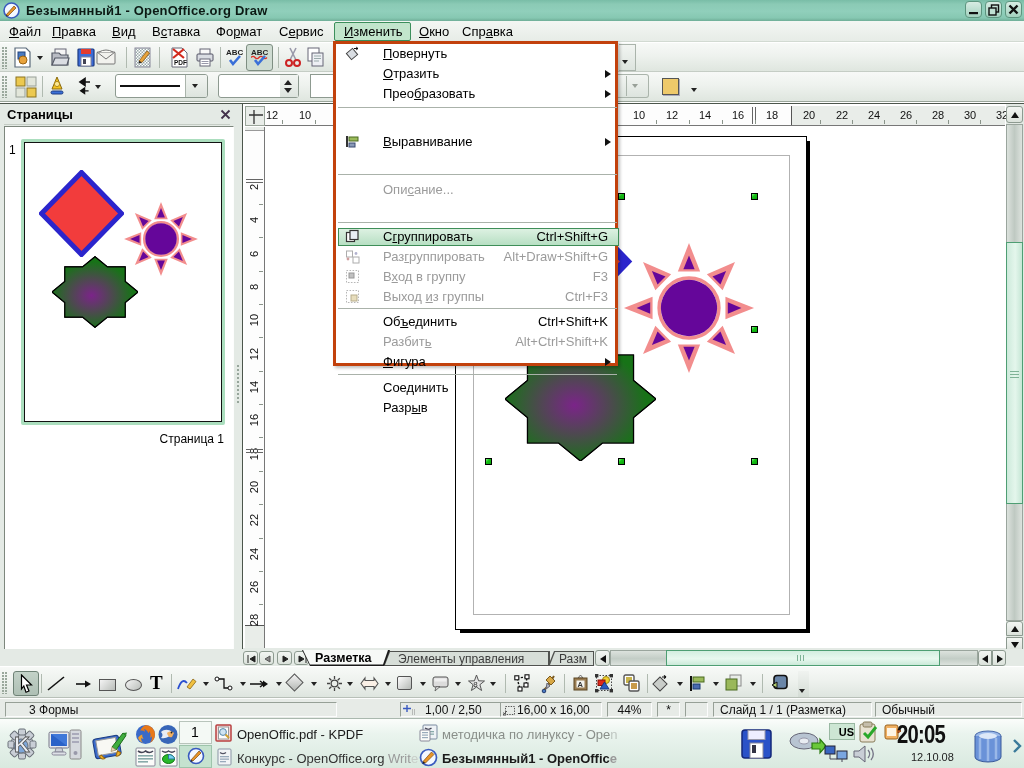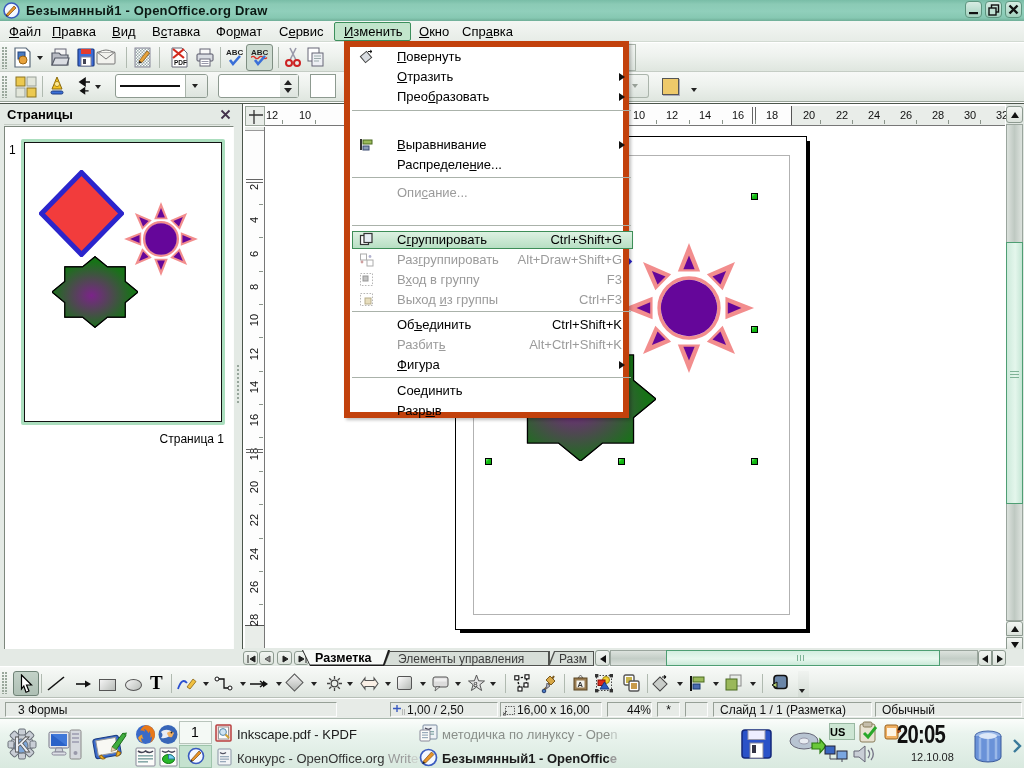--- a/index.html
+++ b/index.html
@@ -62,22 +62,22 @@
   #drawbar { position:absolute; left:0; top:666px; width:1024px; height:32px;
     background:linear-gradient(180deg,#f7f9f7 0%,#eef2ee 45%,#dee5df 100%); border-top:1px solid #fff; border-bottom:1px solid #b8c0b8; }
 
   
   #statusbar { position:absolute; left:0; top:698px; width:1024px; height:20px; background:#e7ebe7; border-top:1px solid #fdfdfd;}
   .scell { position:absolute; top:3px; height:15px; background:#e7ebe7;
     border-top:1px solid #97a097; border-left:1px solid #97a097; border-right:1px solid #fcfcfc; border-bottom:1px solid #fcfcfc;
     font-size:12px; line-height:14px; color:#111; }
 
   
-  #menu { position:absolute; left:344px; top:41px; width:285px; height:377px; background:#fff;
-    border:6px solid #c2410c; box-shadow:2px 2px 3px rgba(0,0,0,0.25); z-index:50; }
+  #menu { position:absolute; left:333px; top:41px; width:285px; height:325px; background:#fff;
+    border:3px solid #c2410c; box-shadow:2px 2px 3px rgba(0,0,0,0.25); z-index:50; }
   .mi { position:absolute; left:1px; width:281px; height:18px; line-height:18px; font-size:13px; }
   .mic { position:absolute; left:8px; top:1px; width:16px; height:16px; }
   .mic svg { display:block; }
   .mtx { position:absolute; left:46px; top:0; white-space:nowrap; }
   .msc { position:absolute; right:10px; top:0; }
   .mi.dis .mtx, .mi.dis .msc { color:#9b9b9b; }
   .sub { position:absolute; right:7px; top:5px; width:0; height:0; border-top:4px solid transparent; border-bottom:4px solid transparent; border-left:6px solid #111; }
   .msep { position:absolute; left:2px; width:279px; height:1px; background:#aab2aa; }
   .mi .abs + .mic, .mi .abs ~ .mtx, .mi .abs ~ .msc { z-index:2; }
   .mi > span { z-index:2; }
@@ -599,34 +599,34 @@
   <div class="tsep" style="left:762px;top:7px;height:19px"></div>
   <svg class="ticon" style="left:771px;top:7px" width="17" height="19" viewBox="0 0 17 19">
     <rect x="3" y="1.5" width="13" height="13" rx="3" fill="#6a86a8" stroke="#111" stroke-width="1.6"></rect>
     <path d="M1 11 L6 8 V14 Z" fill="#b0cc70" stroke="#111" stroke-width="1"></path>
   </svg>
   <div class="abs" style="left:798px;top:4px;width:11px;height:26px;background:linear-gradient(180deg,#f0f3f0,#d4dcd5)"></div>
   <div class="tdrop" style="left:799px;top:22px"></div>
 </div>
 
 <div id="statusbar">
-  <div class="scell" style="left:5px;width:332px;padding-left:12px">3 Формы</div>
-  <div class="scell" style="left:390px;width:108px;padding-left:16px">1,00 / 2,50
+  <div class="scell" style="left:5px;width:332px;padding-left:23px">3 Формы</div>
+  <div class="scell" style="left:400px;width:108px;padding-left:24px">1,00 / 2,50
     <svg class="abs" style="left:2px;top:2px" width="12" height="11" viewBox="0 0 12 11">
         <path d="M4 0 V7 M0 3.5 H8" stroke="#3a5ac0" stroke-width="1.4"></path>
         <path d="M9 5 h3 M9 7 h3 M9 9 h3" stroke="#888" stroke-width="1" stroke-dasharray="1 1"></path>
       </svg>
   </div>
   <div class="scell" style="left:500px;width:102px;padding-left:16px;overflow:hidden;white-space:nowrap">16,00 x 16,00
     <svg class="abs" style="left:2px;top:2px" width="12" height="11" viewBox="0 0 12 11">
         <rect x="2.5" y="1.5" width="9" height="8" fill="none" stroke="#555" stroke-width="1" stroke-dasharray="1.4 1.2"></rect>
         <path d="M0 10 L4 6 m-4 4 h3 m-3 0 v-3" stroke="#555" stroke-width="1"></path>
       </svg>
   </div>
-  <div class="scell" style="left:607px;width:45px;text-align:right">44%</div>
+  <div class="scell" style="left:607px;width:45px;text-align:center">44%</div>
   <div class="scell" style="left:657px;width:23px;text-align:center">*</div>
   <div class="scell" style="left:685px;width:23px"></div>
   <div class="scell" style="left:713px;width:159px;padding-left:6px">Слайд 1 / 1 (Разметка)</div>
   <div class="scell" style="left:875px;width:147px;padding-left:6px">Обычный</div>
 </div>
 
 <div id="menu">
   <div class="mi" style="top:1px">
       <span class="mic">
     <svg width="15" height="15" viewBox="0 0 15 15">
@@ -648,23 +648,20 @@
   <div class="mi" style="top:89px">
       <span class="mic">
     <svg width="15" height="15" viewBox="0 0 15 15">
           <rect x="1" y="2" width="2" height="11" fill="#333"></rect>
           <rect x="4" y="3" width="9" height="4" fill="#9aba5a" stroke="#4a6a20"></rect>
           <rect x="4" y="9" width="6" height="4" fill="#8a9ab8" stroke="#3a4a70"></rect>
         </svg>
     </span>
       <span class="mtx"><u>В</u>ыравнивание</span>
       <span class="sub"></span>
-    </div>
-  <div class="mi" style="top:109px">
-      <span class="mtx">Распределе<u>н</u>ие...</span>
     </div>
   <div class="msep" style="top:130px"></div>
   <div class="mi dis" style="top:137px">
       <span class="mtx">Опи<u>с</u>ание...</span>
     </div>
   <div class="msep" style="top:178px"></div>
   <div class="mi" style="top:184px">
     <div class="abs" style="left:1px;top:0px;width:281px;height:18px;background:linear-gradient(180deg,#ddf1e2,#b7dfc3);border:1px solid #3e8e58"></div>
     <span class="mic">
         <svg width="15" height="15" viewBox="0 0 15 15">
@@ -808,21 +805,21 @@
     <path d="M4 13 L12 4 L14 6 L6 14 Z" fill="#e89428" stroke="#7a4a10" stroke-width="0.7"></path>
     <path d="M4 13 L6 14 L3.6 15 Z" fill="#222"></path>
   </svg>
 
   <svg class="abs" style="left:215px;top:5px" width="18" height="18" viewBox="0 0 18 18">
     <rect x="1" y="1" width="15" height="16" rx="1" fill="#f6d8d8" stroke="#b84040" stroke-width="1.5"></rect>
     <rect x="3.5" y="3" width="10" height="12" fill="#fdfdfd" stroke="#999"></rect>
     <circle cx="8" cy="8" r="3.4" fill="#cfe4f2" stroke="#5588aa"></circle>
     <path d="M10.5 10.5 L14 14" stroke="#d0a030" stroke-width="2"></path>
   </svg>
-  <div class="tsklbl" style="left:237px;top:8px">Inkscape.pdf - KPDF</div>
+  <div class="tsklbl" style="left:237px;top:8px">OpenOffic.pdf - KPDF</div>
   <svg class="abs" style="left:419px;top:5px" width="19" height="18" viewBox="0 0 19 18">
     <rect x="4" y="1" width="14" height="14" rx="1" fill="#eef2f6" stroke="#7a8aa0"></rect>
     <path d="M6 4 q3.5 2.6 6.5 0" fill="none" stroke="#445" stroke-width="1.3"></path>
     <rect x="6" y="7" width="9" height="1.3" fill="#8aa"></rect>
       <rect x="6" y="9.5" width="9" height="1.3" fill="#8aa"></rect>
     <rect x="1" y="6" width="10" height="11" rx="1" fill="#fbfbf9" stroke="#889"></rect>
     <rect x="3" y="8" width="6" height="1.2" fill="#9ab"></rect>
       <rect x="3" y="10.5" width="6" height="1.2" fill="#9ab"></rect>
       <rect x="3" y="13" width="6" height="1.2" fill="#9ab"></rect>
   </svg>
@@ -846,21 +843,21 @@
     <rect x="1" y="1" width="29" height="28" rx="3" fill="#2a52c8" stroke="#14287a" stroke-width="1.5"></rect>
     <rect x="7" y="1.5" width="17" height="9" fill="#eef" stroke="#99a"></rect>
     <rect x="9" y="14" width="13" height="15" fill="#fff" stroke="#889"></rect>
     <rect x="11" y="16" width="4" height="8" fill="#334"></rect>
   </svg>
   <svg class="abs" style="left:788px;top:12px" width="38" height="28" viewBox="0 0 38 28">
     <ellipse cx="16" cy="10" rx="14" ry="8" fill="#b8c4d2" stroke="#667"></ellipse>
     <ellipse cx="16" cy="10" rx="5" ry="3" fill="#e8ecf2" stroke="#99a"></ellipse>
     <path d="M24 12 l8 0 l0 -4 l6 7 l-6 7 l0 -4 l-8 0 Z" fill="#6ac83a" stroke="#2a7a10" stroke-width="1.2"></path>
   </svg>
-  <div class="abs" style="left:829px;top:4px;width:26px;height:17px;background:#cde6d4;border:1px solid #99b8a2;font-size:11px;font-weight:bold;text-align:left;line-height:16px">US</div>
+  <div class="abs" style="left:829px;top:4px;width:26px;height:17px;background:#cde6d4;border:1px solid #99b8a2;font-size:11px;font-weight:bold;text-align:right;line-height:16px">US</div>
   <svg class="abs" style="left:858px;top:2px" width="24" height="23" viewBox="0 0 24 23">
     <rect x="2" y="3" width="15" height="18" rx="2" fill="#e8e2d2" stroke="#887c5a"></rect>
     <rect x="5" y="1" width="9" height="5" rx="1.5" fill="#c5beac" stroke="#887c5a"></rect>
     <path d="M6 12 l4 4 l8 -10" fill="none" stroke="#2aa82a" stroke-width="3"></path>
   </svg>
   <svg class="abs" style="left:884px;top:4px" width="18" height="18" viewBox="0 0 18 18">
     <rect x="1" y="2" width="13" height="14" rx="2" fill="#f0b062" stroke="#9a6420"></rect>
     <rect x="3" y="5" width="9" height="8" fill="#fdf4e4"></rect>
     <path d="M14 6 l3 2 l-3 2 Z" fill="#e86820" stroke="#8a3a10"></path>
   </svg>

